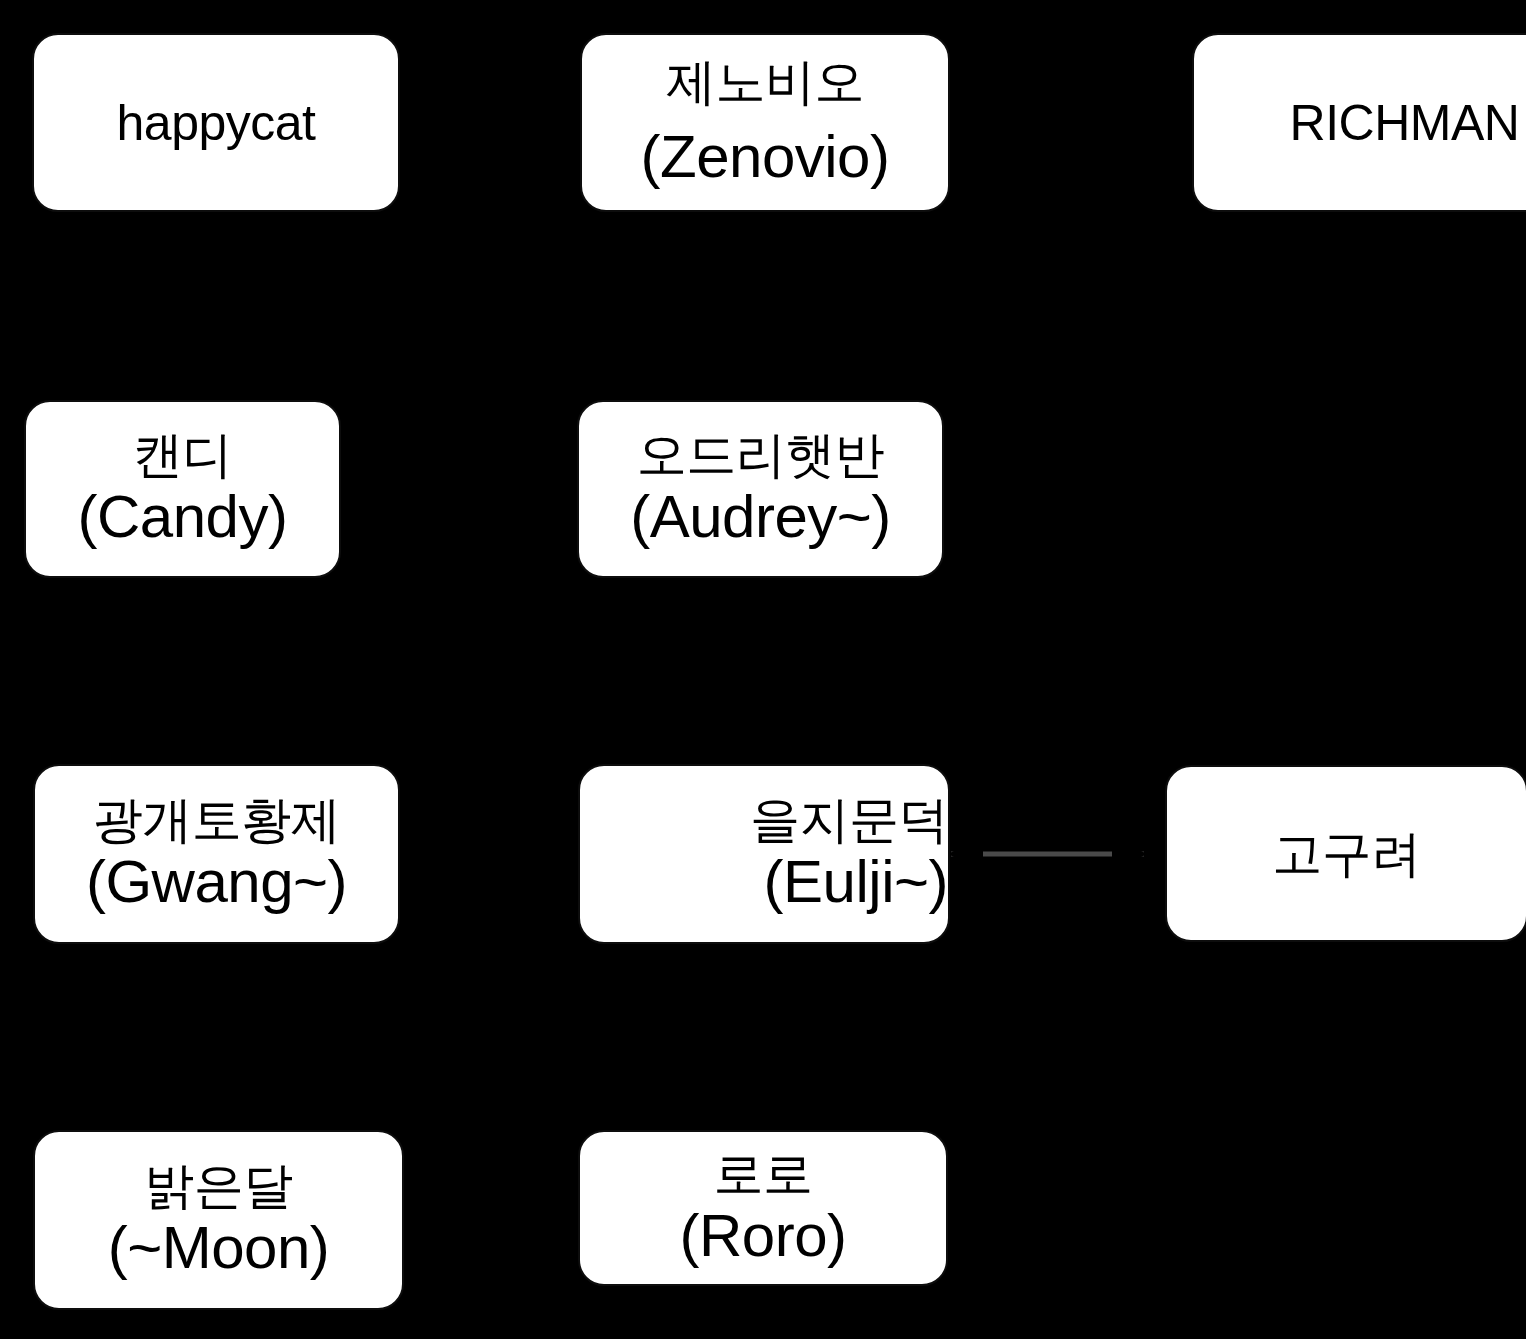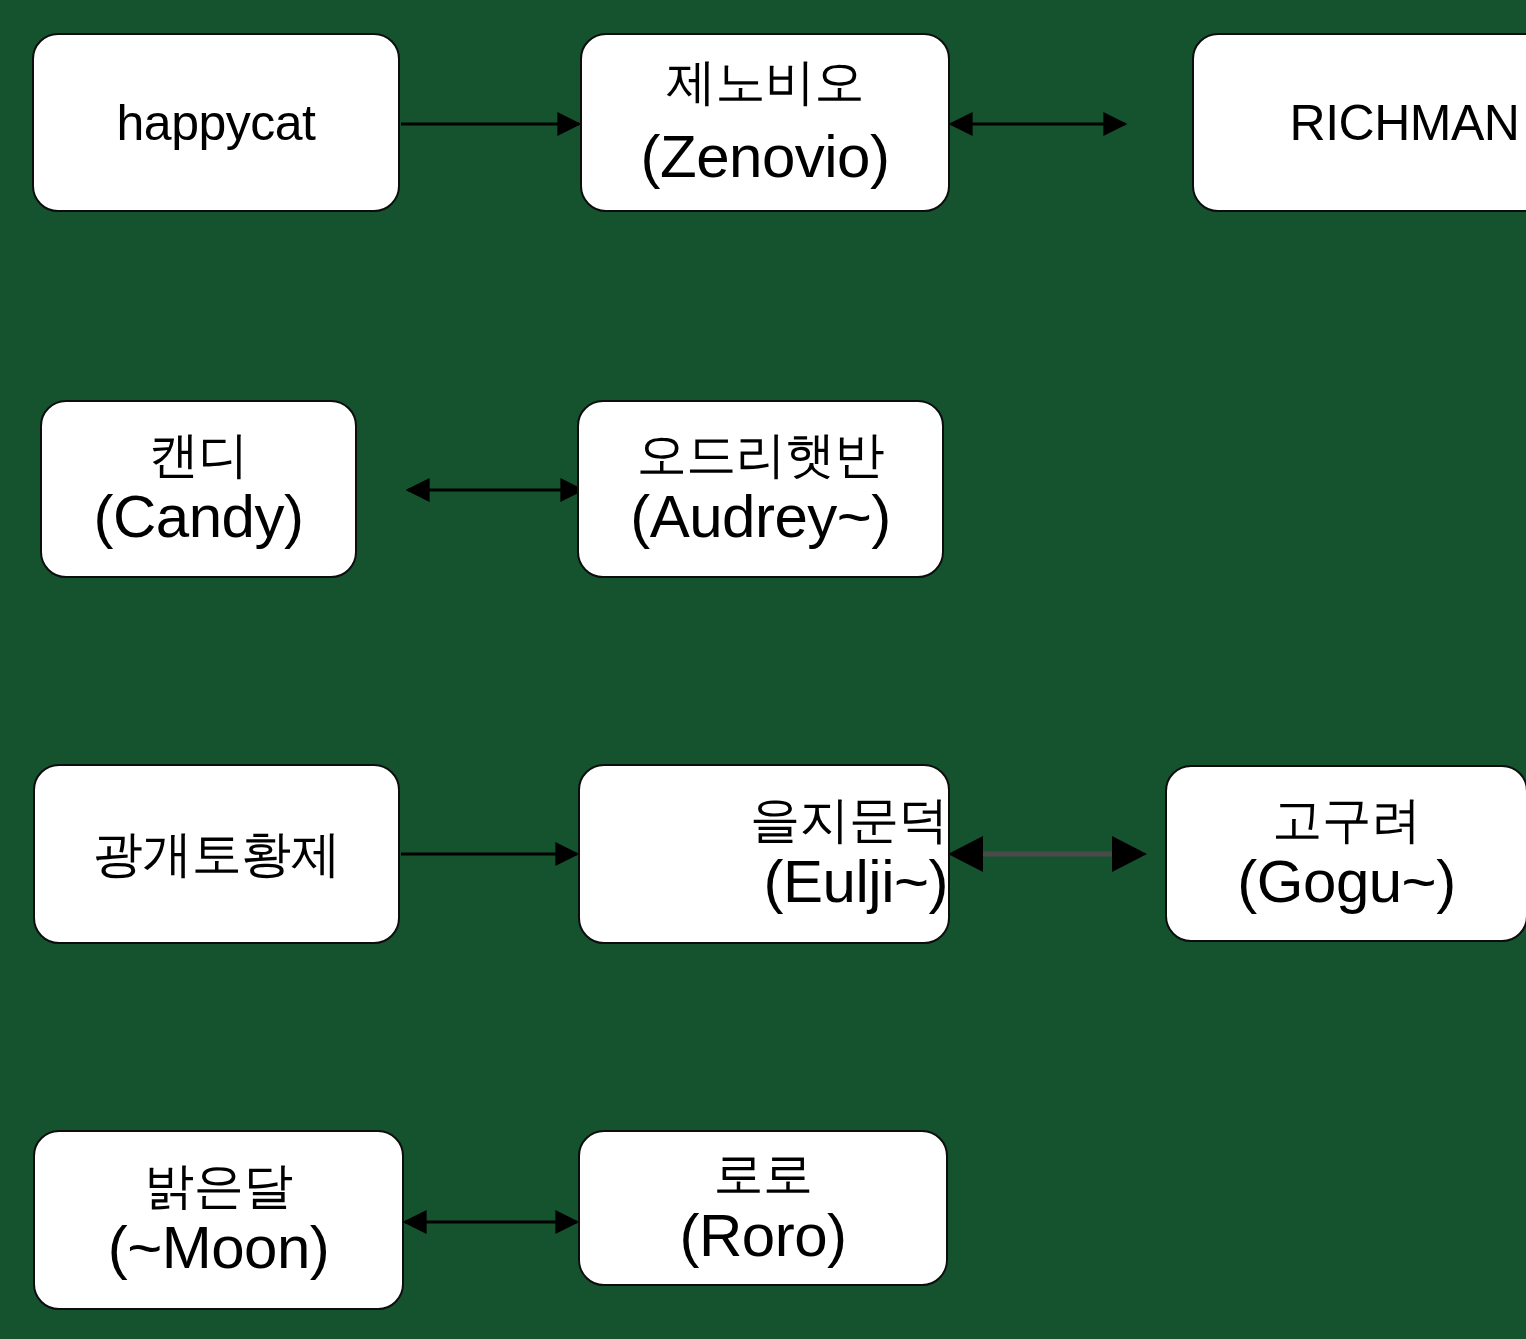--- a/index.html
+++ b/index.html
@@ -5,21 +5,21 @@
 <style>
   html, body {
     margin: 0;
     padding: 0;
     background: #ffffff;
   }
   #canvas {
     position: relative;
     width: 1526px;
     height: 1339px;
-    background: #14532d;
+    background: #000000;
     overflow: hidden;
     font-family: "Liberation Sans", "DejaVu Sans", sans-serif;
   }
   .node {
     position: absolute;
     box-sizing: border-box;
     background: #ffffff;
     border: 2.5px solid #0d0d0d;
     border-radius: 26px;
     display: flex;
@@ -89,38 +89,38 @@
       <div class="node single" style="left: 32px; top: 33px; width: 368px; height: 179px; background: rgb(255, 255, 255); border-color: rgb(13, 13, 13); color: rgb(0, 0, 0);">
         <div class="line1">happycat</div>
       </div>
       <div class="node" style="left: 580px; top: 33px; width: 370px; height: 179px; background: rgb(255, 255, 255); border-color: rgb(13, 13, 13); color: rgb(0, 0, 0); gap: 13px;">
         <div class="line1">제노비오</div>
         <div class="line2">(Zenovio)</div>
       </div>
       <div class="node single" style="left: 1192px; top: 33px; width: 425px; height: 179px; background: rgb(255, 255, 255); border-color: rgb(13, 13, 13); color: rgb(0, 0, 0); text-align: right;">
         <div class="line1">RICHMAN</div>
       </div>
-      <div class="node" style="left: 40px; top: 400px; width: 317px; height: 178px; background: rgb(255, 255, 255); border-color: rgb(13, 13, 13); color: rgb(0, 0, 0);">
+      <div class="node" style="left: 24px; top: 400px; width: 317px; height: 178px; background: rgb(255, 255, 255); border-color: rgb(13, 13, 13); color: rgb(0, 0, 0);">
         <div class="line1">캔디</div>
         <div class="line2">(Candy)</div>
       </div>
       <div class="node" style="left: 577px; top: 400px; width: 367px; height: 178px; background: rgb(255, 255, 255); border-color: rgb(13, 13, 13); color: rgb(0, 0, 0);">
         <div class="line1">오드리햇반</div>
         <div class="line2">(Audrey~)</div>
       </div>
       <div class="node" style="left: 33px; top: 764px; width: 367px; height: 180px; background: rgb(255, 255, 255); border-color: rgb(13, 13, 13); color: rgb(0, 0, 0);">
         <div class="line1">광개토황제</div>
+        <div class="line2">(Gwang~)</div>
       </div>
       <div class="node" style="left: 578px; top: 764px; width: 372px; height: 180px; background: rgb(255, 255, 255); border-color: rgb(13, 13, 13); color: rgb(0, 0, 0); align-items: flex-end;">
         <div class="line1">을지문덕</div>
         <div class="line2">(Eulji~)</div>
       </div>
       <div class="node" style="left: 1165px; top: 765px; width: 363px; height: 177px; background: rgb(255, 255, 255); border-color: rgb(13, 13, 13); color: rgb(0, 0, 0);">
         <div class="line1">고구려</div>
-        <div class="line2">(Gogu~)</div>
       </div>
       <div class="node" style="left: 33px; top: 1130px; width: 371px; height: 180px; background: rgb(255, 255, 255); border-color: rgb(13, 13, 13); color: rgb(0, 0, 0);">
         <div class="line1">밝은달</div>
         <div class="line2">(~Moon)</div>
       </div>
       <div class="node" style="left: 578px; top: 1130px; width: 370px; height: 156px; background: rgb(255, 255, 255); border-color: rgb(13, 13, 13); color: rgb(0, 0, 0);">
         <div class="line1">로로</div>
         <div class="line2">(Roro)</div>
       </div>
     </div>

